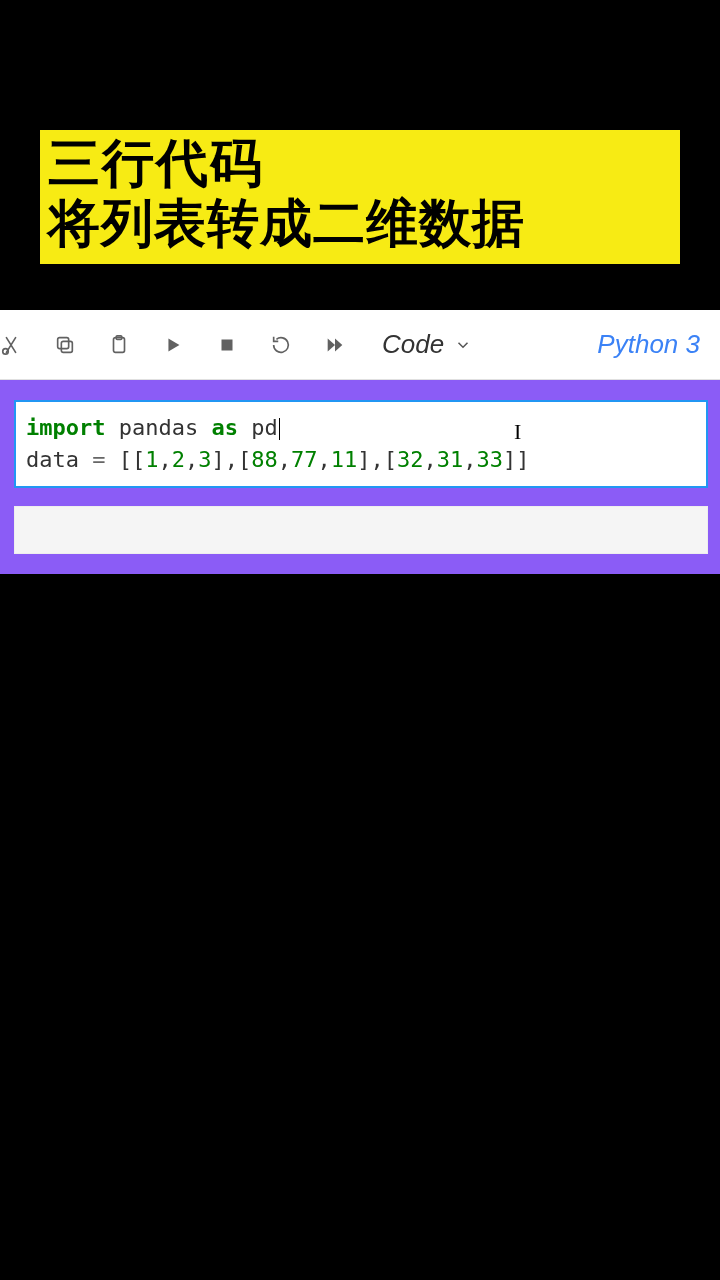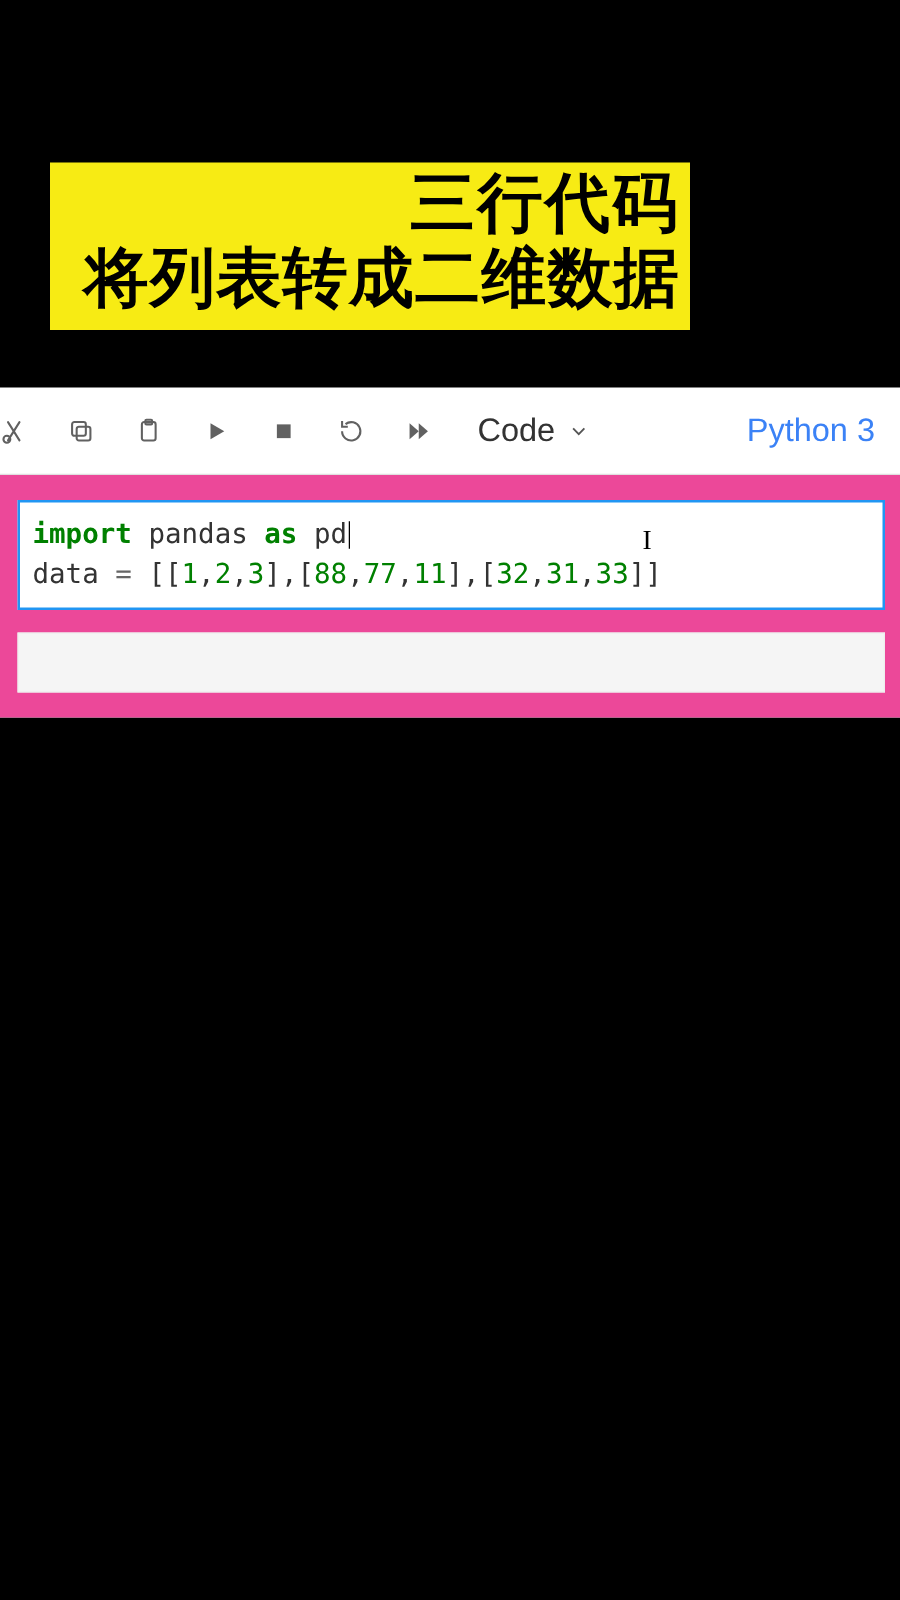--- a/index.html
+++ b/index.html
@@ -4,24 +4,24 @@
 <style>
   * { margin: 0; padding: 0; box-sizing: border-box; }
   html, body { width: 720px; height: 1280px; background: #000; font-family: Arial, sans-serif; overflow: hidden; }
   
   .page { width: 720px; height: 1280px; background: #000; position: relative; }
   
   .banner {
     position: absolute;
     top: 130px;
     left: 40px;
-    width: 512px;
+    width: 640px;
     background: #f7eb14;
     color: #000;
-    text-align: right;
+    text-align: left;
     padding: 4px 8px 10px 8px;
     font-weight: 700;
     line-height: 1.15;
   }
   .banner .line1 { font-size: 52px; letter-spacing: 2px; }
   .banner .line2 { font-size: 52px; letter-spacing: 1px; }
   
   .notebook-area {
     position: absolute;
     top: 310px;
@@ -31,40 +31,41 @@
   }
   
   .toolbar {
     height: 70px;
     border-bottom: 1px solid #e0e0e0;
     display: flex;
     align-items: center;
     padding: 0 8px;
     gap: 24px;
     color: #555;
+    font-style: italic;
   }
   .tb-btn { width: 30px; height: 30px; display:flex; align-items:center; justify-content:center; cursor:pointer; }
   .tb-btn svg { width: 22px; height: 22px; stroke: #616161; fill: none; stroke-width: 1.8; }
   .tb-btn .filled { fill:#616161; stroke:none; }
   
   .cell-type {
     display:flex; align-items:center; gap:10px;
     font-size: 26px; color:#333; cursor:pointer;
     margin-left: 8px;
   }
   .cell-type svg { width:18px; height:18px; stroke:#555; fill:none; stroke-width:2; }
   
   .kernel {
     margin-left: auto;
     margin-right: 12px;
     font-size: 26px;
     color: #3b82f6;
   }
   
-  .cells-wrap { padding: 20px 12px 20px 14px; background:#ec4899; }
+  .cells-wrap { padding: 20px 12px 20px 14px; background:#8b5cf6; }
   
   .code-cell {
     border: 2px solid #2196f3;
     background: #fff;
     padding: 10px 10px 10px 10px;
     font-family: "DejaVu Sans Mono", Menlo, Consolas, monospace;
     font-size: 22px;
     line-height: 1.45;
     color: #333;
     position: relative;

